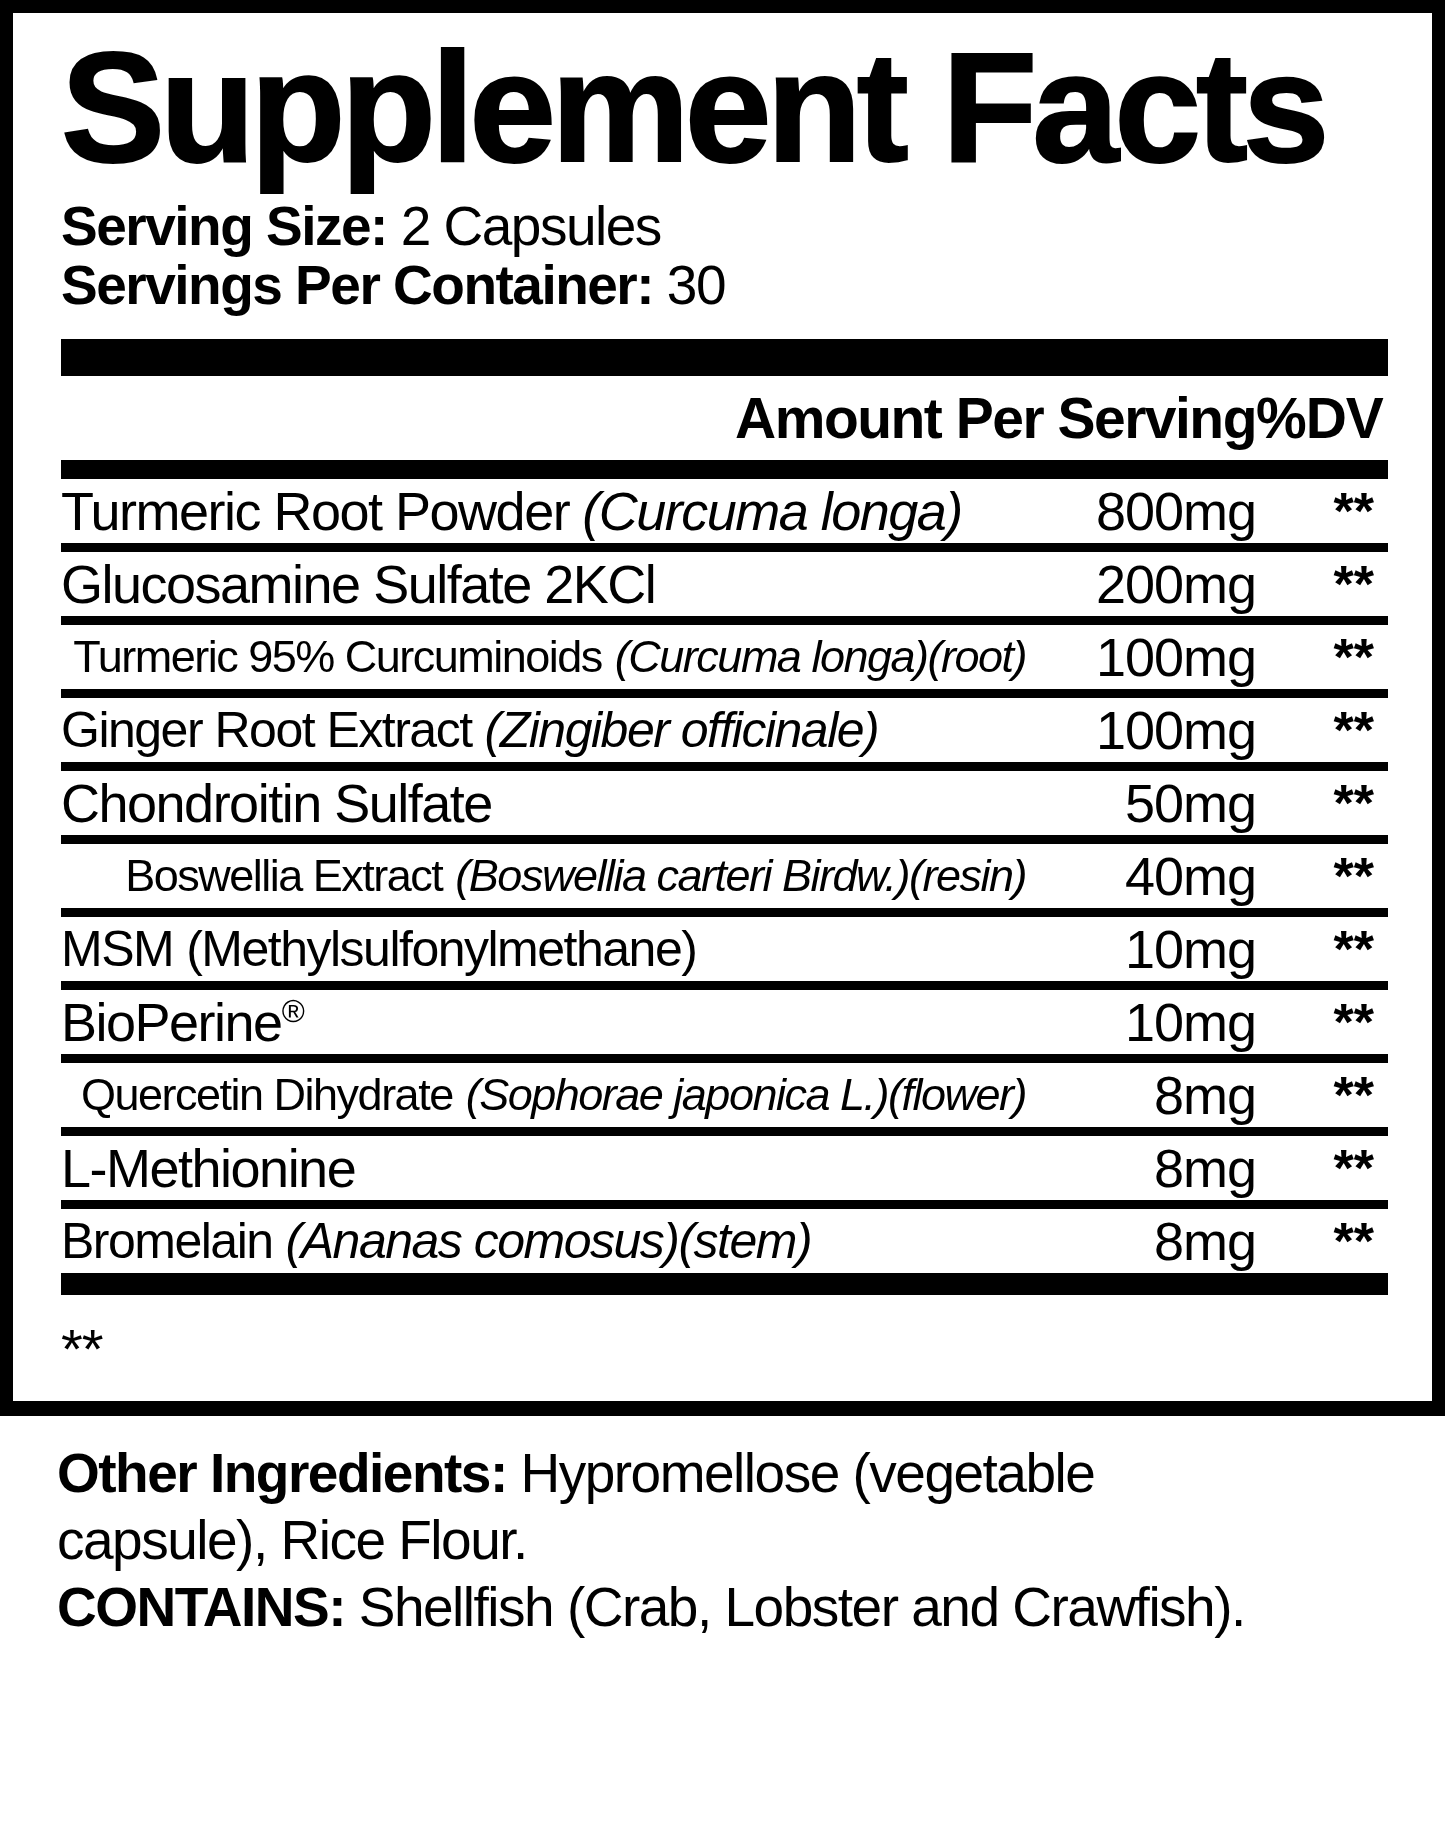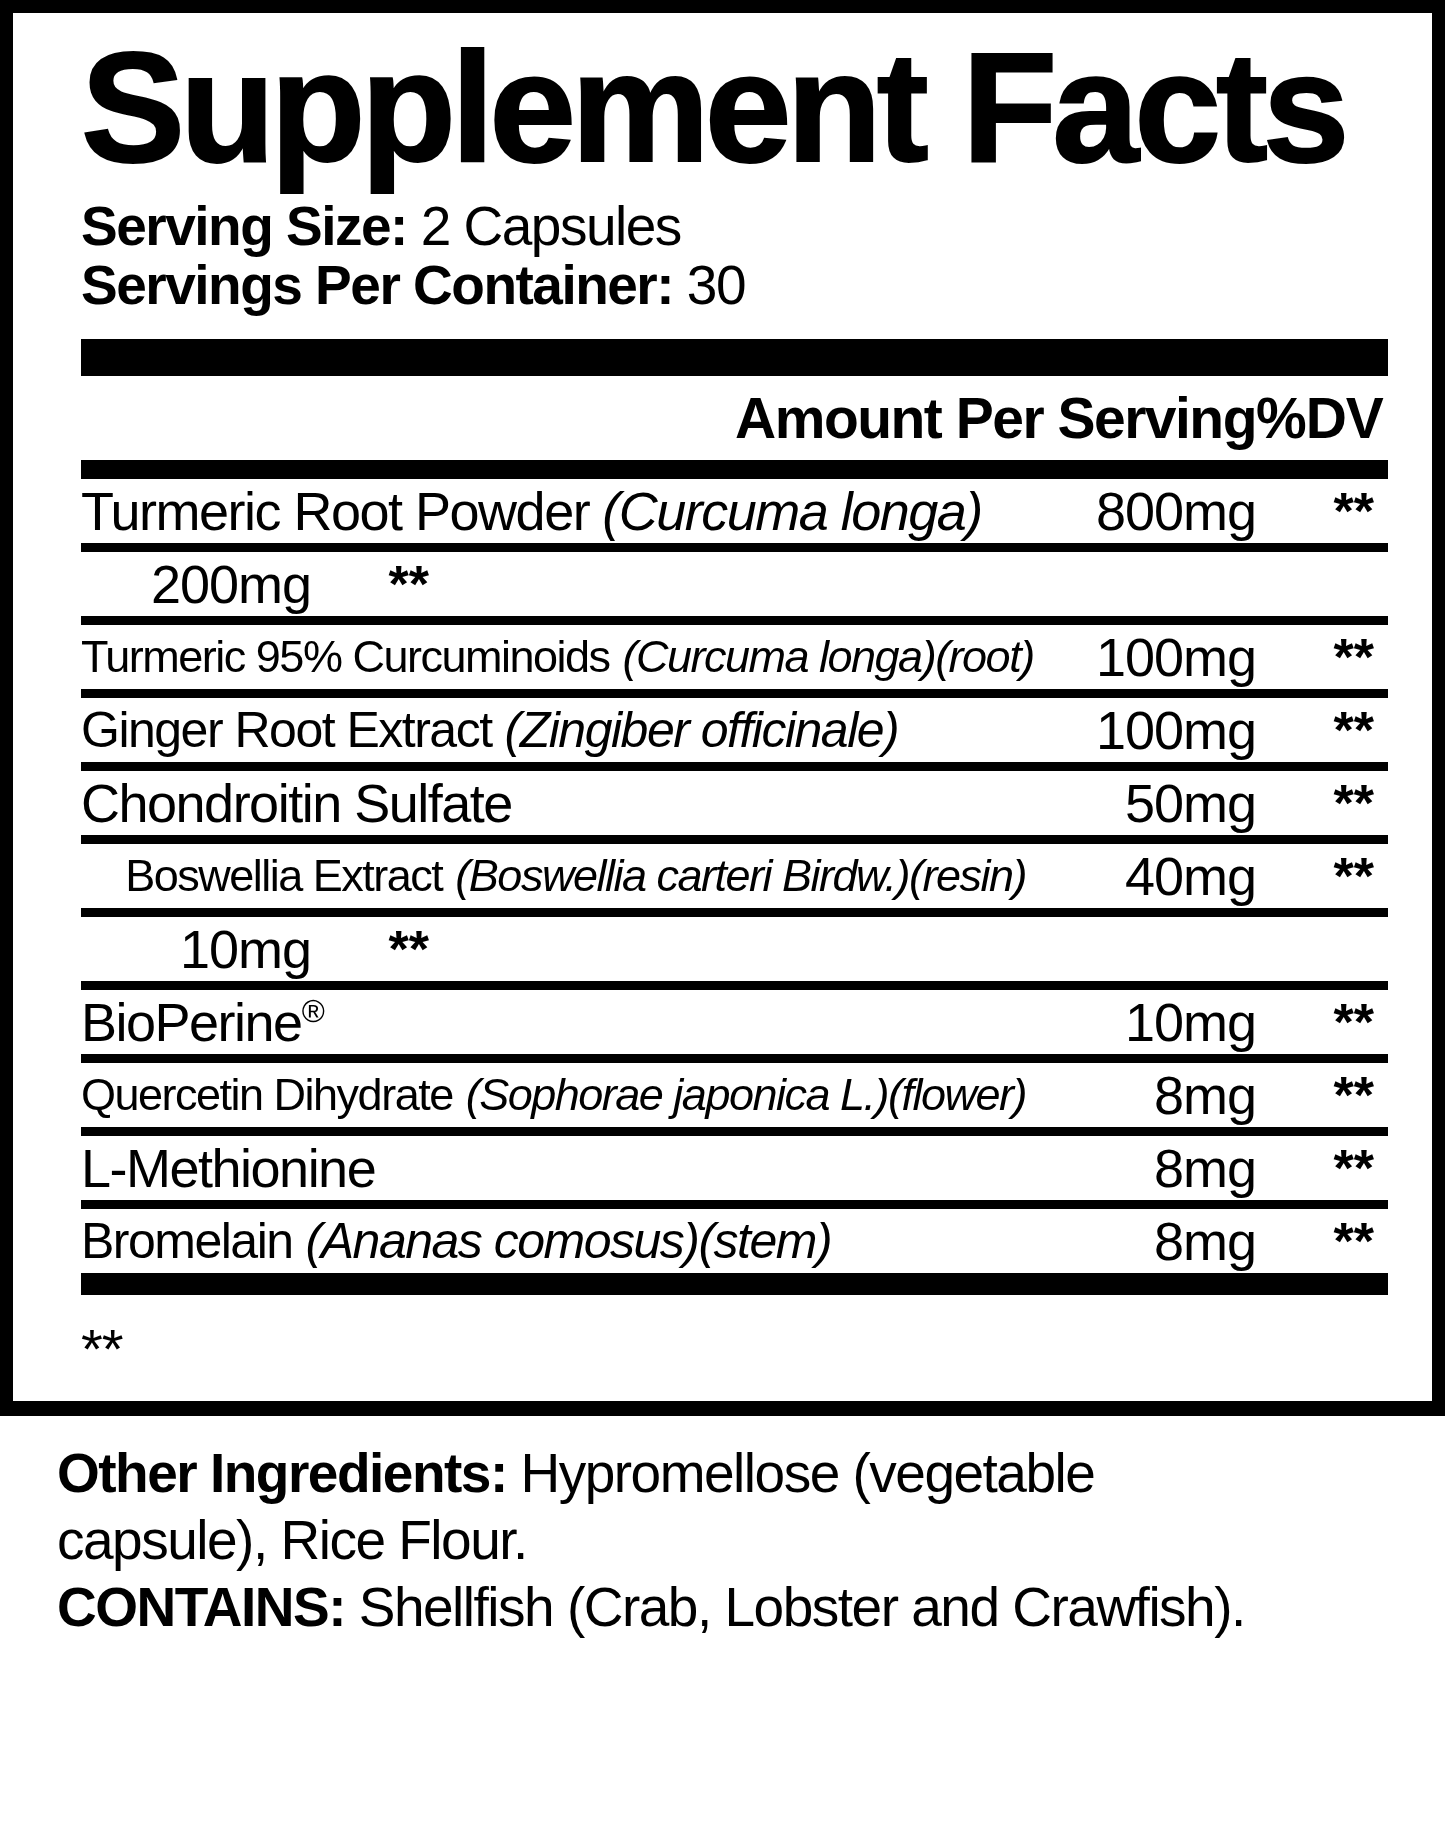--- a/index.html
+++ b/index.html
@@ -8,21 +8,21 @@
     background: #ffffff;
     color: #000000;
     font-family: "Liberation Sans", "DejaVu Sans", sans-serif;
     overflow: hidden;
   }
   .panel {
     width: 1445px;
     border: 13px solid #000;
     border-bottom-width: 15px;
     background: #fff;
-    padding: 14px 44px 0 68px;
+    padding: 14px 44px 0 48px;
   }
   .title {
     font-size: 156px;
     line-height: 148px;
     font-weight: bold;
     letter-spacing: -5px;
     -webkit-text-stroke: 2px #000;
     white-space: nowrap;
     margin-top: 6px;
   }
@@ -114,20 +114,21 @@
   <div class="bar bar-lg"></div>
 
   <div class="row r0">
     <span class="ing"><span class="nm">Turmeric Root Powder</span><span class="sci">(Curcuma longa)</span><span class="pln"></span></span>
     <span class="amt">800mg</span>
     <span class="dv">**</span>
   </div>
   <div class="sep"></div>
 
   <div class="row r1">
+    <span class="ing"><span class="nm">Glucosamine Sulfate 2KCl</span><span class="sci"></span><span class="pln"></span></span>
     <span class="amt">200mg</span>
     <span class="dv">**</span>
   </div>
   <div class="sep"></div>
 
   <div class="row r2">
     <span class="ing"><span class="nm">Turmeric 95% Curcuminoids</span><span class="sci">(Curcuma longa)(root)</span><span class="pln"></span></span>
     <span class="amt">100mg</span>
     <span class="dv">**</span>
   </div>
@@ -148,20 +149,21 @@
   <div class="sep"></div>
 
   <div class="row r5">
     <span class="ing"><span class="nm">Boswellia Extract</span><span class="sci">(Boswellia carteri Birdw.)(resin)</span><span class="pln"></span></span>
     <span class="amt">40mg</span>
     <span class="dv">**</span>
   </div>
   <div class="sep"></div>
 
   <div class="row r6">
+    <span class="ing"><span class="nm">MSM</span><span class="sci"></span><span class="pln">(Methylsulfonylmethane)</span></span>
     <span class="amt">10mg</span>
     <span class="dv">**</span>
   </div>
   <div class="sep"></div>
 
   <div class="row r7">
     <span class="ing"><span class="nm">BioPerine</span><sup class="mk">®</sup><span class="sci"></span><span class="pln"></span></span>
     <span class="amt">10mg</span>
     <span class="dv">**</span>
   </div>

